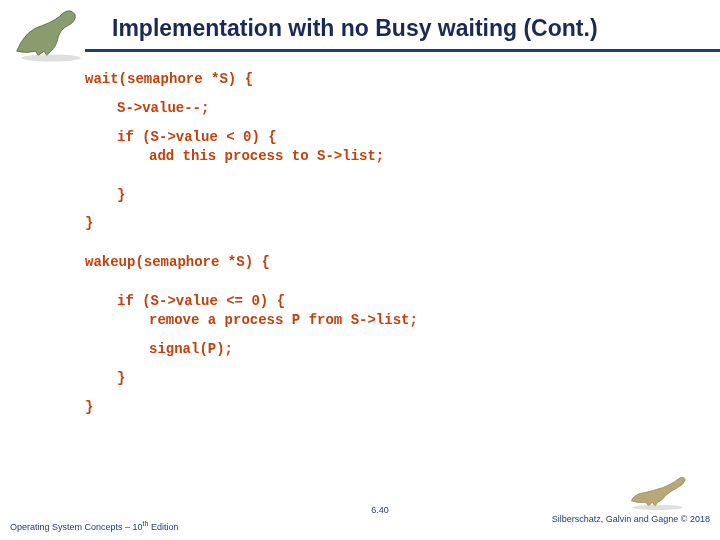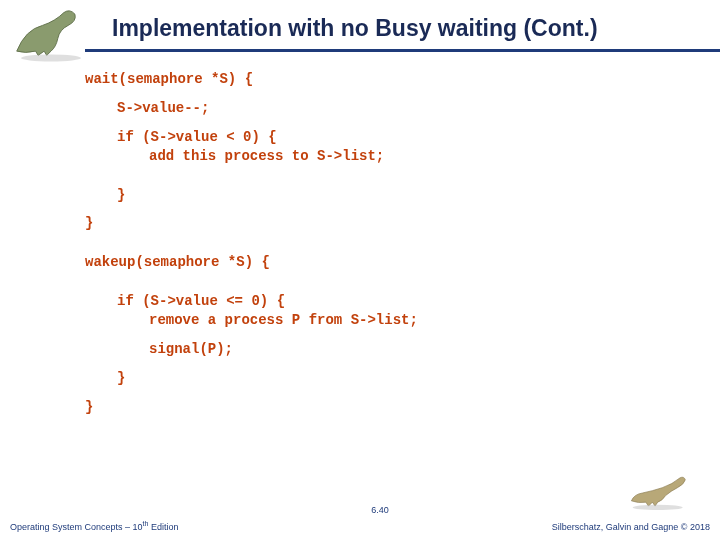--- a/index.html
+++ b/index.html
@@ -66,21 +66,21 @@
   .footer-center {
     position: absolute;
     left: 50%;
     transform: translateX(-50%);
     bottom: 19px;
     margin-left: 20px;
   }
   .footer-right {
     position: absolute;
     right: 10px;
-    bottom: 2px;
+    bottom: 10px;
   }
   sup { font-size: 7px; }
   .dino-bottom {
     position: absolute;
     right: 26px;
     bottom: 26px;
     width: 70px;
     height: 46px;
   }
 </style>

